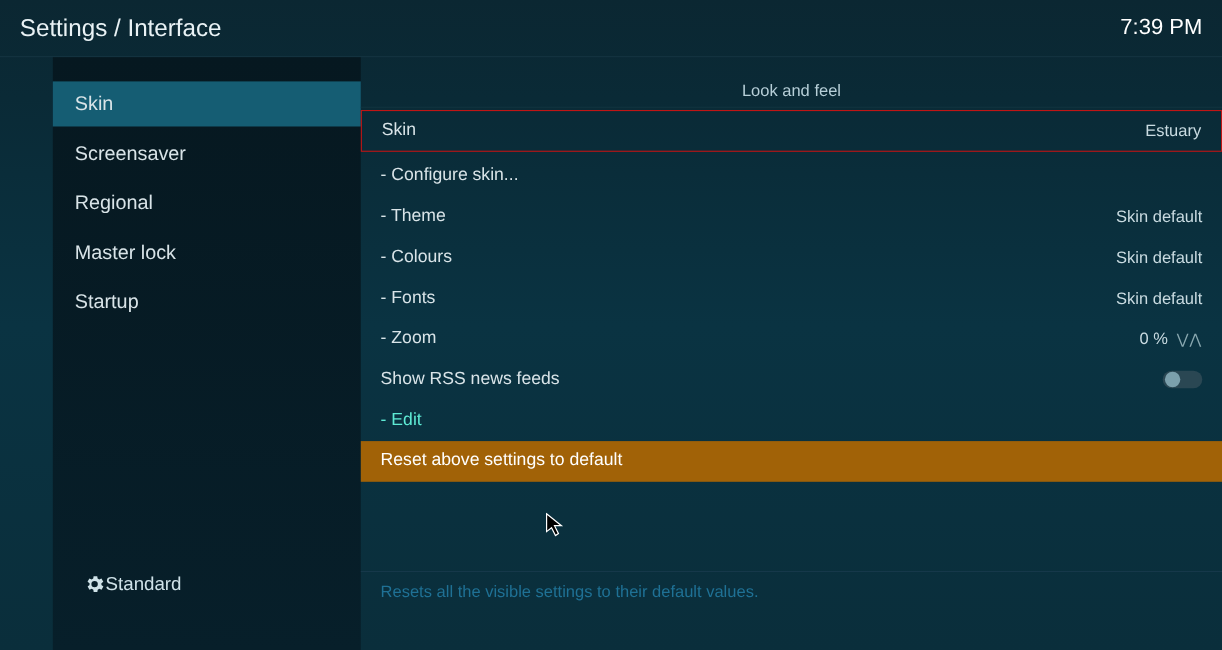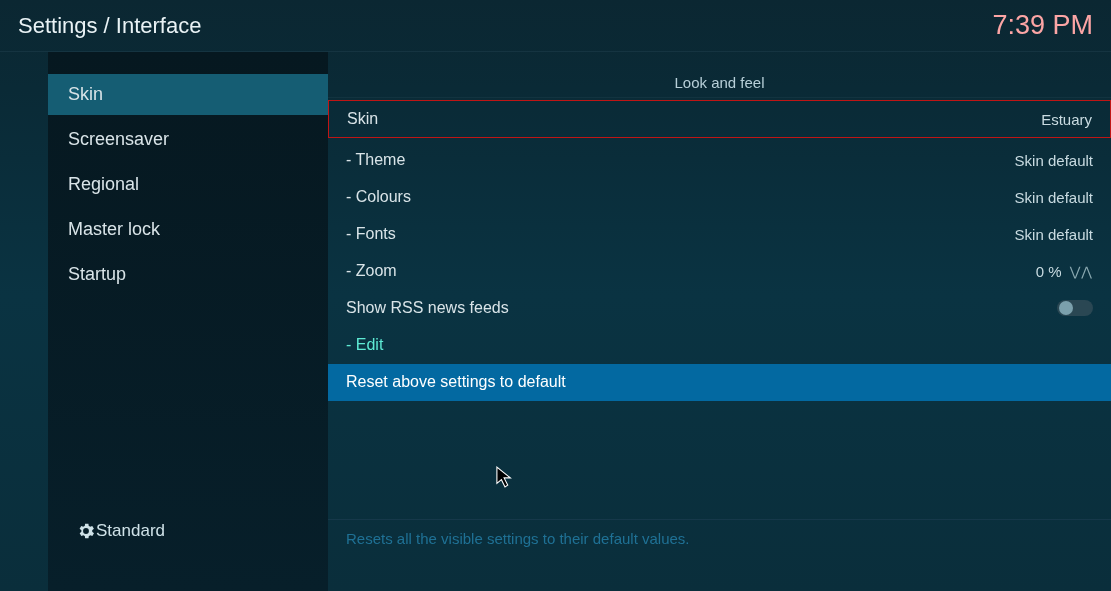--- a/index.html
+++ b/index.html
@@ -1,35 +1,35 @@
 <!DOCTYPE html>
 <html><head>
 <meta charset="utf-8">
 <style>
   * { margin:0; padding:0; box-sizing:border-box; }
   html,body { width:1111px; height:591px; font-family:"Segoe UI",Arial,sans-serif; background:#000; color:#d9e4e8; overflow:hidden; }
   body { background:linear-gradient(180deg,#0b2732 0%,#0a2a36 15%,#0a3342 50%,#0a2e3b 100%); }
   .header { display:flex; align-items:center; justify-content:space-between; height:52px; padding:0 18px; border-bottom:1px solid #153441; }
   .header .title { font-size:22px; font-weight:400; color:#e9f2f5; }
-  .header .clock { font-size:27px; color:#fca5a5; }
+  .header .clock { font-size:20px; color:#ffffff; }
   .main { display:flex; height:539px;padding-left:48px; }
   .sidebar { width:280px; background:linear-gradient(180deg,#061820 0%,#071f2a 100%); padding-top:22px; position:relative; }
   .side-item { padding:10px 20px; font-size:18px; color:#d9e4e8; cursor:pointer; margin-bottom:4px; }
   .side-item.active { background:#155d73; }
   .side-bottom { position:absolute; bottom:50px; left:0; right:0; display:flex; align-items:center; padding:0 28px; color:#cfe2e8; font-size:17px; cursor:pointer; }
   .gear { width:20px; height:20px; }
   .gear svg { width:100%; height:100%; fill:#cfe2e8; }
   .content { flex:1; padding:18px 0 0 0; position:relative; }
   .section-header { text-align:center; font-size:15px; color:#b7cfd8; padding:4px 0 6px 0; border-bottom:1px solid #12333f; }
   .row { display:flex; align-items:center; justify-content:space-between; padding:9px 18px; font-size:16px; border-bottom:1px solid transparent; cursor:pointer; }
   .row .label { color:#d9e4e8; }
   .row .value { color:#c9dbe1; font-size:15px; }
   .row.redbox { border:1px solid #c01515; margin:2px 0 4px 0; }
   .row.disabled .label { color:#5eead4; }
-  .row.highlight { background:#0369a1; color:#fff; }
+  .row.highlight { background:#a16207; color:#fff; }
   .row.highlight .label { color:#fff; }
   .toggle { width:36px; height:16px; border-radius:10px; background:#2a4753; position:relative; }
   .toggle::after { content:""; width:14px; height:14px; border-radius:50%; background:#7ba0ac; position:absolute; left:2px; top:1px; }
   .chevrons { font-size:13px; color:#89a8b0; margin-left:8px; letter-spacing:1px; }
   .desc { position:absolute; bottom:34px; left:0; right:0; border-top:1px solid #16384a; padding:10px 18px; color:#1f7195; font-size:15px; }
   .cursor { position:absolute; left:168px; top:414px; width:18px; height:22px; pointer-events:none; }
   .cursor svg { width:100%; height:100%; }
 </style>
 </head>
 <body>
@@ -58,20 +58,23 @@
   </div>
 
   <div class="content">
     <div class="section-header">Look and feel</div>
 
     <div class="row redbox">
       <span class="label">Skin</span>
       <span class="value">Estuary</span>
     </div>
 
+    <div class="row">
+      <span class="label">- Configure skin...</span>
+    </div>
 
     <div class="row">
       <span class="label">- Theme</span>
       <span class="value">Skin default</span>
     </div>
 
     <div class="row">
       <span class="label">- Colours</span>
       <span class="value">Skin default</span>
     </div>

